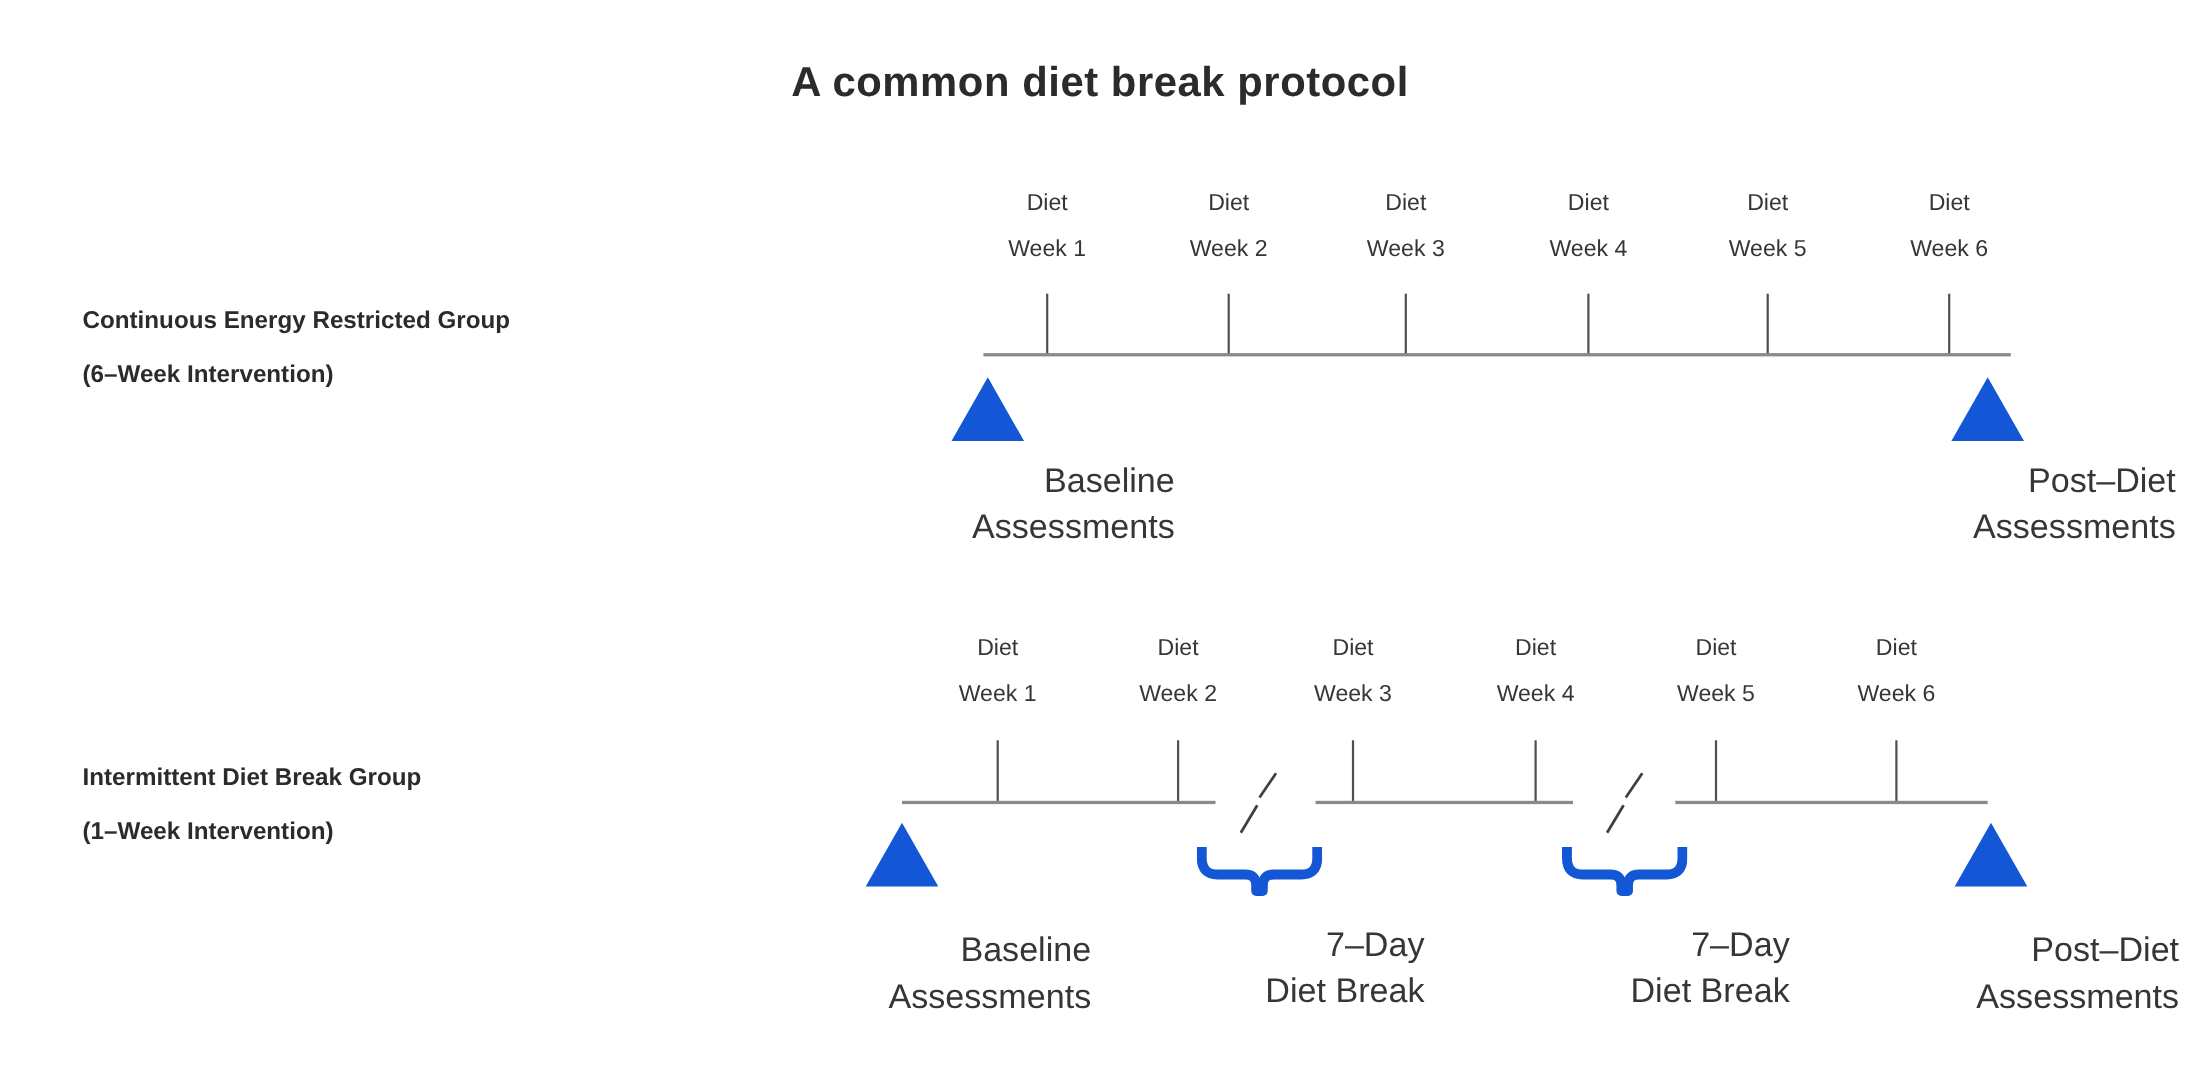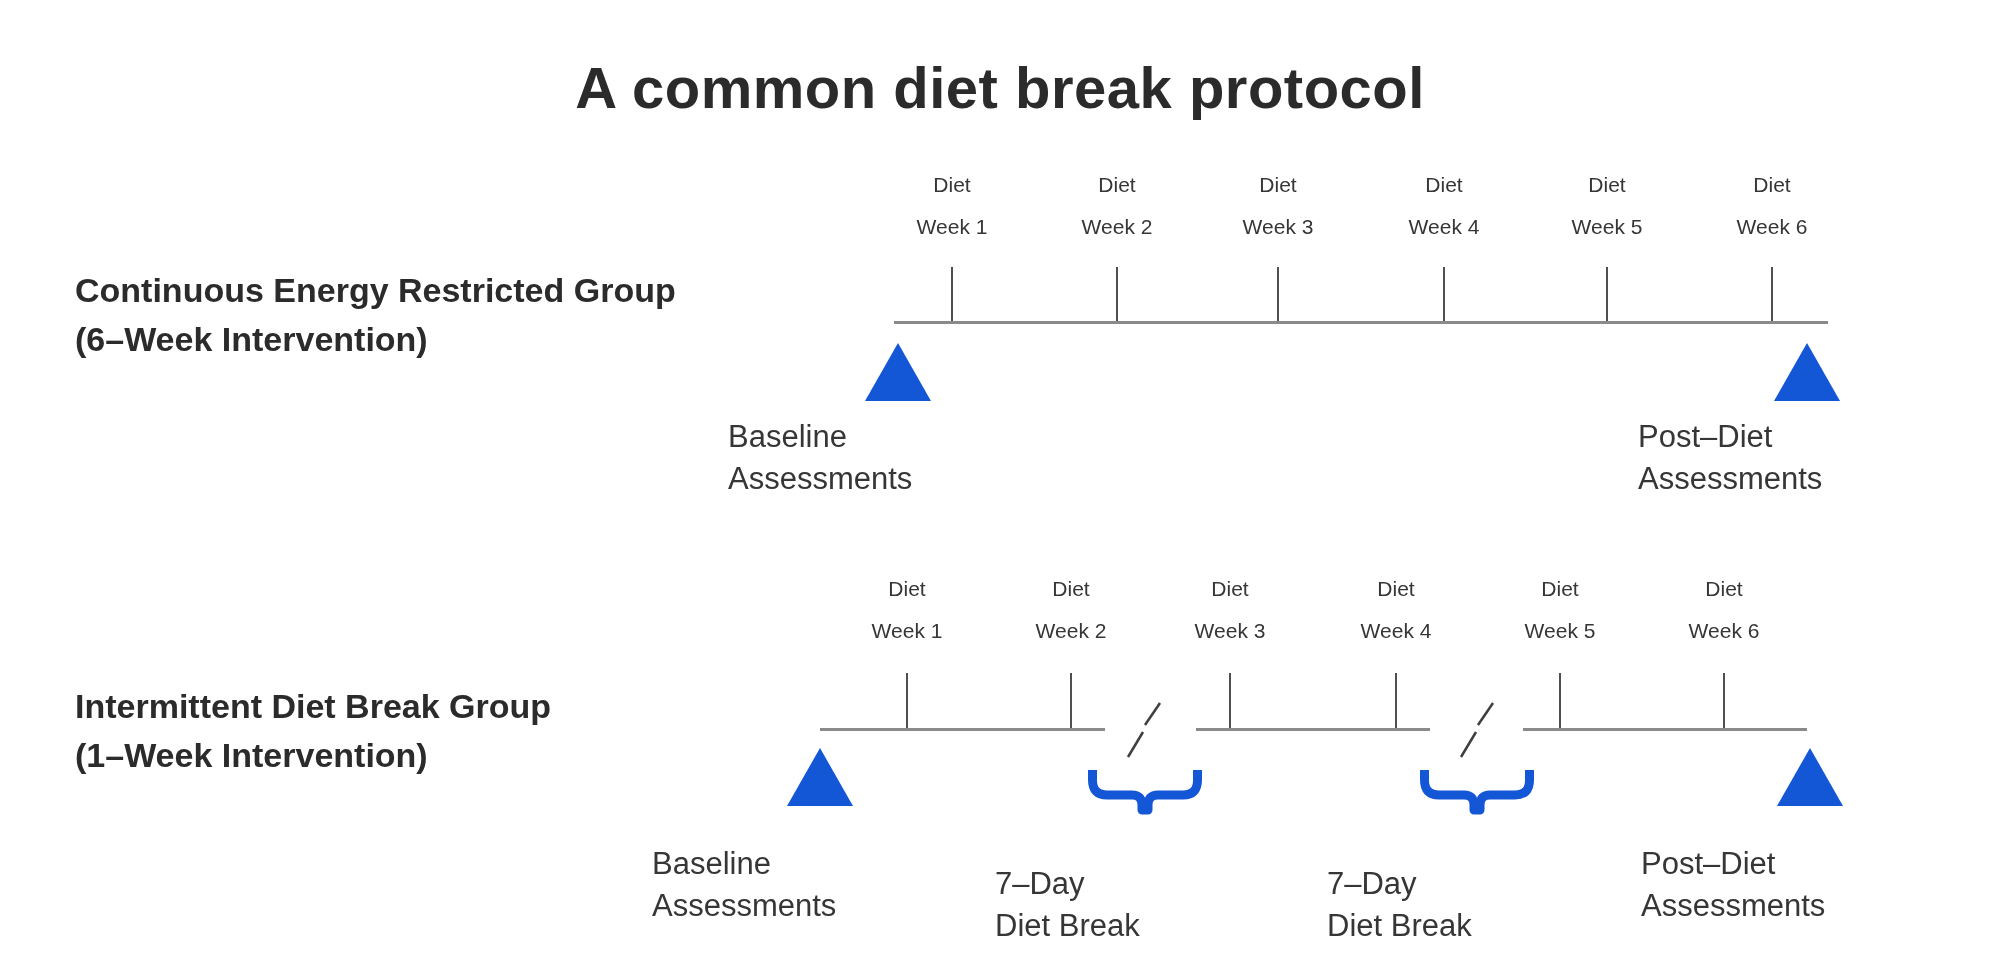--- a/index.html
+++ b/index.html
@@ -11,42 +11,42 @@
     --text-bold:#2b2b2b;
   }
   html,body{margin:0;padding:0;background:#ffffff;}
   .canvas{
     position:relative;width:2000px;height:980px;background:#ffffff;
     font-family:"Liberation Sans",sans-serif;color:var(--text-dark);
     overflow:hidden;
   }
   .title{
     position:absolute;top:54px;left:0;right:0;text-align:center;
-    font-size:58px;font-weight:700;letter-spacing:.5px;color:var(--text-bold);
+    font-size:38px;font-weight:700;letter-spacing:.5px;color:var(--text-bold);
   }
   .group-label{
-    position:absolute;left:75px;font-size:34px;font-weight:700;
+    position:absolute;left:75px;font-size:22px;font-weight:700;
     line-height:49px;white-space:pre-line;color:var(--text-bold);
   }
   .week-label{
     position:absolute;width:200px;text-align:center;font-size:21px;
     line-height:42px;white-space:pre-line;color:#363636;
   }
   .tl-line{position:absolute;height:3px;background:var(--timeline-gray);}
   .tl-tick{position:absolute;width:2px;background:var(--tick-gray);}
   .marker-triangle{
     position:absolute;width:0;height:0;
     border-left:33px solid transparent;border-right:33px solid transparent;
     border-bottom:58px solid var(--accent-blue);
   }
   .marker-label,.break-label{
-    position:absolute;width:340px;text-align:left;font-size:31px;
+    position:absolute;width:340px;text-align:right;font-size:31px;
     line-height:42px;white-space:pre-line;color:#363636;
   }
-  .break-label{width:300px;margin-top:25px;}
+  .break-label{width:300px;}
   .brace,.break-slash{position:absolute;}
   .brace svg,.break-slash svg{display:block;}
 </style>
 </head>
 <body>
 
 <div class="canvas">
 
   <div class="title">A common diet break protocol</div>
 

